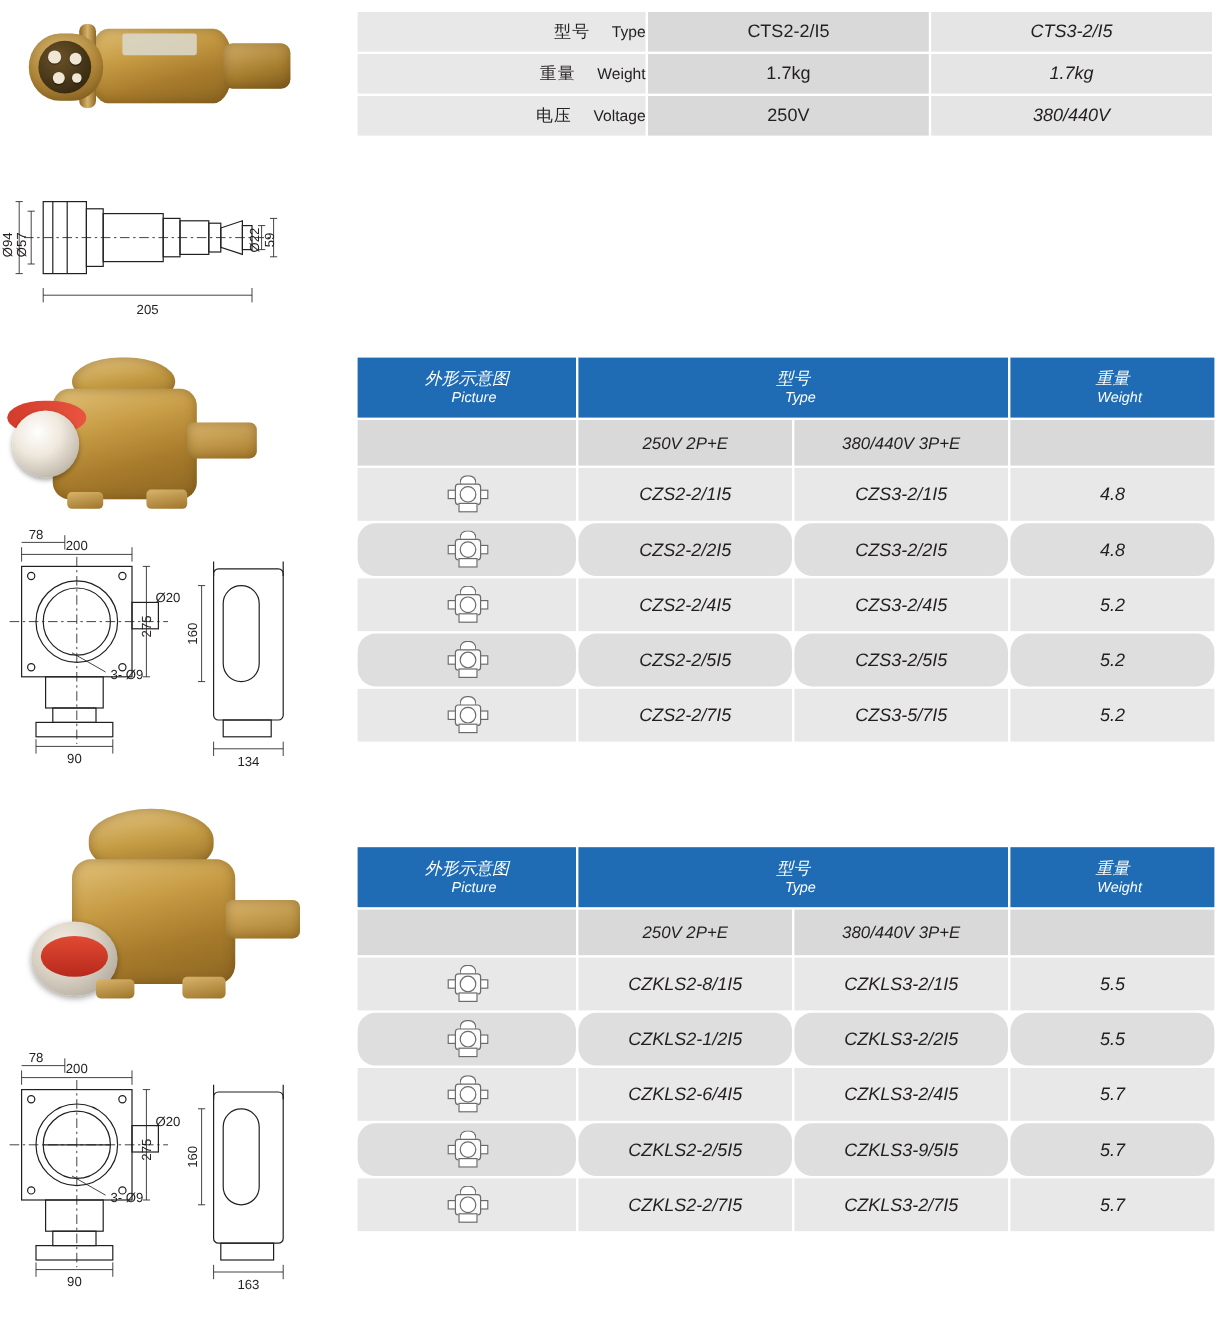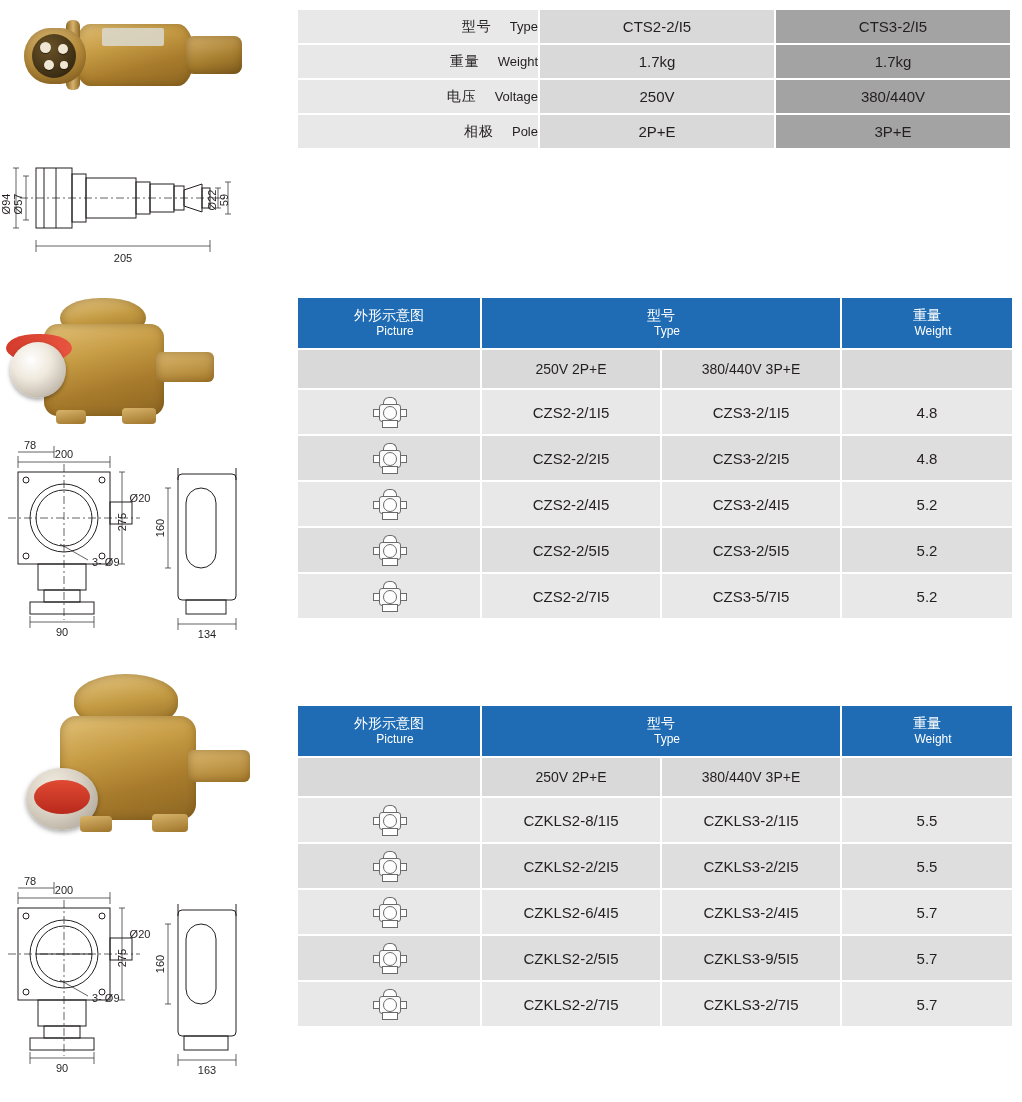--- a/index.html
+++ b/index.html
@@ -63,28 +63,30 @@
   }
   .spec-label .lbl-en {
     font-size: 13px;
     margin-left: 18px;
   }
   .spec-val {
     background: #d9d9d9;
     font-size: 15px;
   }
   .spec-val-light {
-    background: #a3a3a3;
+    background: #e5e5e5;
     font-size: 15px;
+    font-style: italic;
   }
 
   
   .prod-table {
     position: absolute;
     width: 712px;
+    font-style: italic;
   }
   .prod-table.t2 { left: 296px; top: 296px; }
   .prod-table.t3 { left: 296px; top: 704px; }
 
   .prod-table th {
     background: #1f6cb4;
     color: #ffffff;
     height: 50px;
     line-height: 1.25;
   }
@@ -92,20 +94,21 @@
   .prod-table th .en { font-size: 12px; display: block; }
 
   .prod-table td {
     height: 44px;
     font-size: 15px;
     background: #e8e8e8;
     margin-left: 36px;
   }
   .prod-table td.alt {
     background: #dedede;
+    border-radius: 15px;
   }
   .prod-table td.sub {
     background: #d9d9d9;
     font-size: 14px;
     height: 38px;
   }
   .prod-table td.pic {
     background: #e8e8e8;
   }
   .prod-table td.pic.alt { background: #dedede; }
@@ -348,27 +351,20 @@
         </td>
         <td class="spec-val">1.7kg</td>
         <td class="spec-val-light">1.7kg</td>
       </tr>
       <tr>
         <td class="spec-label">
           <span class="lbl-cn">电压</span><span class="lbl-en">Voltage</span>
         </td>
         <td class="spec-val">250V</td>
         <td class="spec-val-light">380/440V</td>
-      </tr>
-      <tr>
-        <td class="spec-label">
-          <span class="lbl-cn">相极</span><span class="lbl-en">Pole</span>
-        </td>
-        <td class="spec-val">2P+E</td>
-        <td class="spec-val-light">3P+E</td>
       </tr>
     </tbody>
   </table>
 
   <div class="photo ph2">
     <div class="brassbody box-top"></div>
     <div class="brassbody box-main"></div>
     <div class="brassbody box-nozzle"></div>
     <div class="red-arc"></div>
     <div class="red-cap"></div>
@@ -622,21 +618,21 @@
         <td>CZKLS2-8/1I5</td>
         <td>CZKLS3-2/1I5</td>
         <td>5.5</td>
       </tr>
       <tr>
         <td class="pic alt">
           <span class="thumb">
             <span class="ttop"></span><span class="tarm-l"></span><span class="tarm-r"></span><span class="tbody"></span><span class="tcircle"></span><span class="tfoot"></span>
           </span>
         </td>
-        <td class="alt">CZKLS2-2/2I5</td>
+        <td class="alt">CZKLS2-1/2I5</td>
         <td class="alt">CZKLS3-2/2I5</td>
         <td class="alt">5.5</td>
       </tr>
       <tr>
         <td class="pic">
           <span class="thumb">
             <span class="ttop"></span><span class="tarm-l"></span><span class="tarm-r"></span><span class="tbody"></span><span class="tcircle"></span><span class="tfoot"></span>
           </span>
         </td>
         <td>CZKLS2-6/4I5</td>

